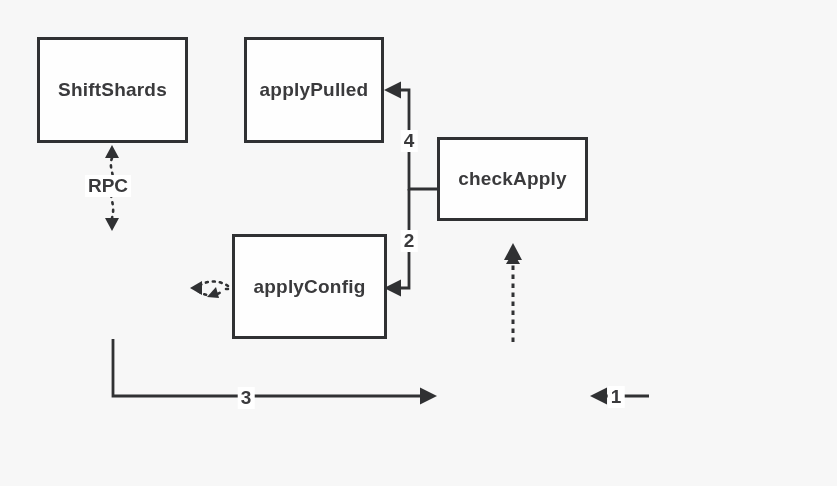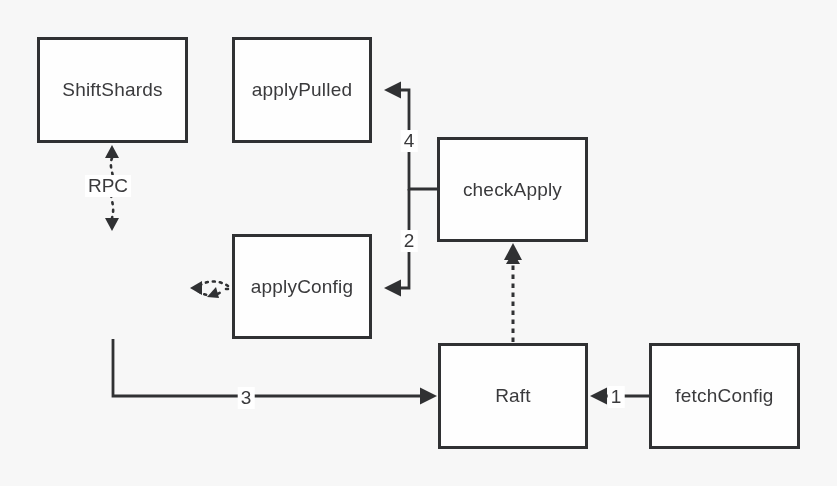--- a/index.html
+++ b/index.html
@@ -9,20 +9,21 @@
     --text:#3a3a3c;
     --label-bg:#ffffff;
   }
   html,body{margin:0;padding:0;background:var(--bg);}
   .canvas{
     position:relative;
     width:837px;height:486px;
     background:var(--bg);
     font-family:"Liberation Sans",sans-serif;
     overflow:hidden;
+    font-weight:bold;
   }
   .edges{position:absolute;left:0;top:0;}
   .node{
     position:absolute;
     box-sizing:border-box;
     background:var(--node-bg);
     border:3px solid var(--line);
     display:flex;align-items:center;justify-content:center;
     font-size:19px;color:var(--text);
     letter-spacing:.2px;
@@ -82,40 +83,34 @@
       <path d="M513 342 V259" fill="none" stroke="var(--line)" stroke-width="3" stroke-dasharray="4.5 4.5"></path>
       <polygon points="513,243 504,260 522,260" fill="var(--line)"></polygon>
       <polygon points="513,252 506,264 520,264" fill="var(--line)"></polygon>
     </g>
   </svg>
 
   <div class="node" style="left:37px;top:37px;width:151px;height:106px">
     <span>ShiftShards</span>
   </div>
 
-  <div class="node" style="left:232px;top:37px;width:140px;height:106px">
+  <div class="node" style="left:244px;top:37px;width:140px;height:106px">
     <span>applyPulled</span>
   </div>
 
-  <div class="node" style="left:437px;top:137px;width:151px;height:105px">
+  <div class="node" style="left:437px;top:137px;width:151px;height:84px">
     <span>checkApply</span>
   </div>
 
 
-  <div class="node" style="left:232px;top:234px;width:140px;height:105px">
+  <div class="node" style="left:232px;top:234px;width:155px;height:105px">
     <span>applyConfig</span>
   </div>
 
-  <div class="node" style="left:438px;top:343px;width:150px;height:106px">
-    <span>Raft</span>
-  </div>
 
-  <div class="node" style="left:649px;top:343px;width:151px;height:106px">
-    <span>fetchConfig</span>
-  </div>
 
   <div class="edge-label" style="left:108px;top:186px">RPC</div>
 
   <div class="edge-label" style="left:409px;top:141px">4</div>
 
   <div class="edge-label" style="left:409px;top:241px">2</div>
 
   <div class="edge-label" style="left:246px;top:398px">3</div>
 
   <div class="edge-label" style="left:616px;top:397px">1</div>

